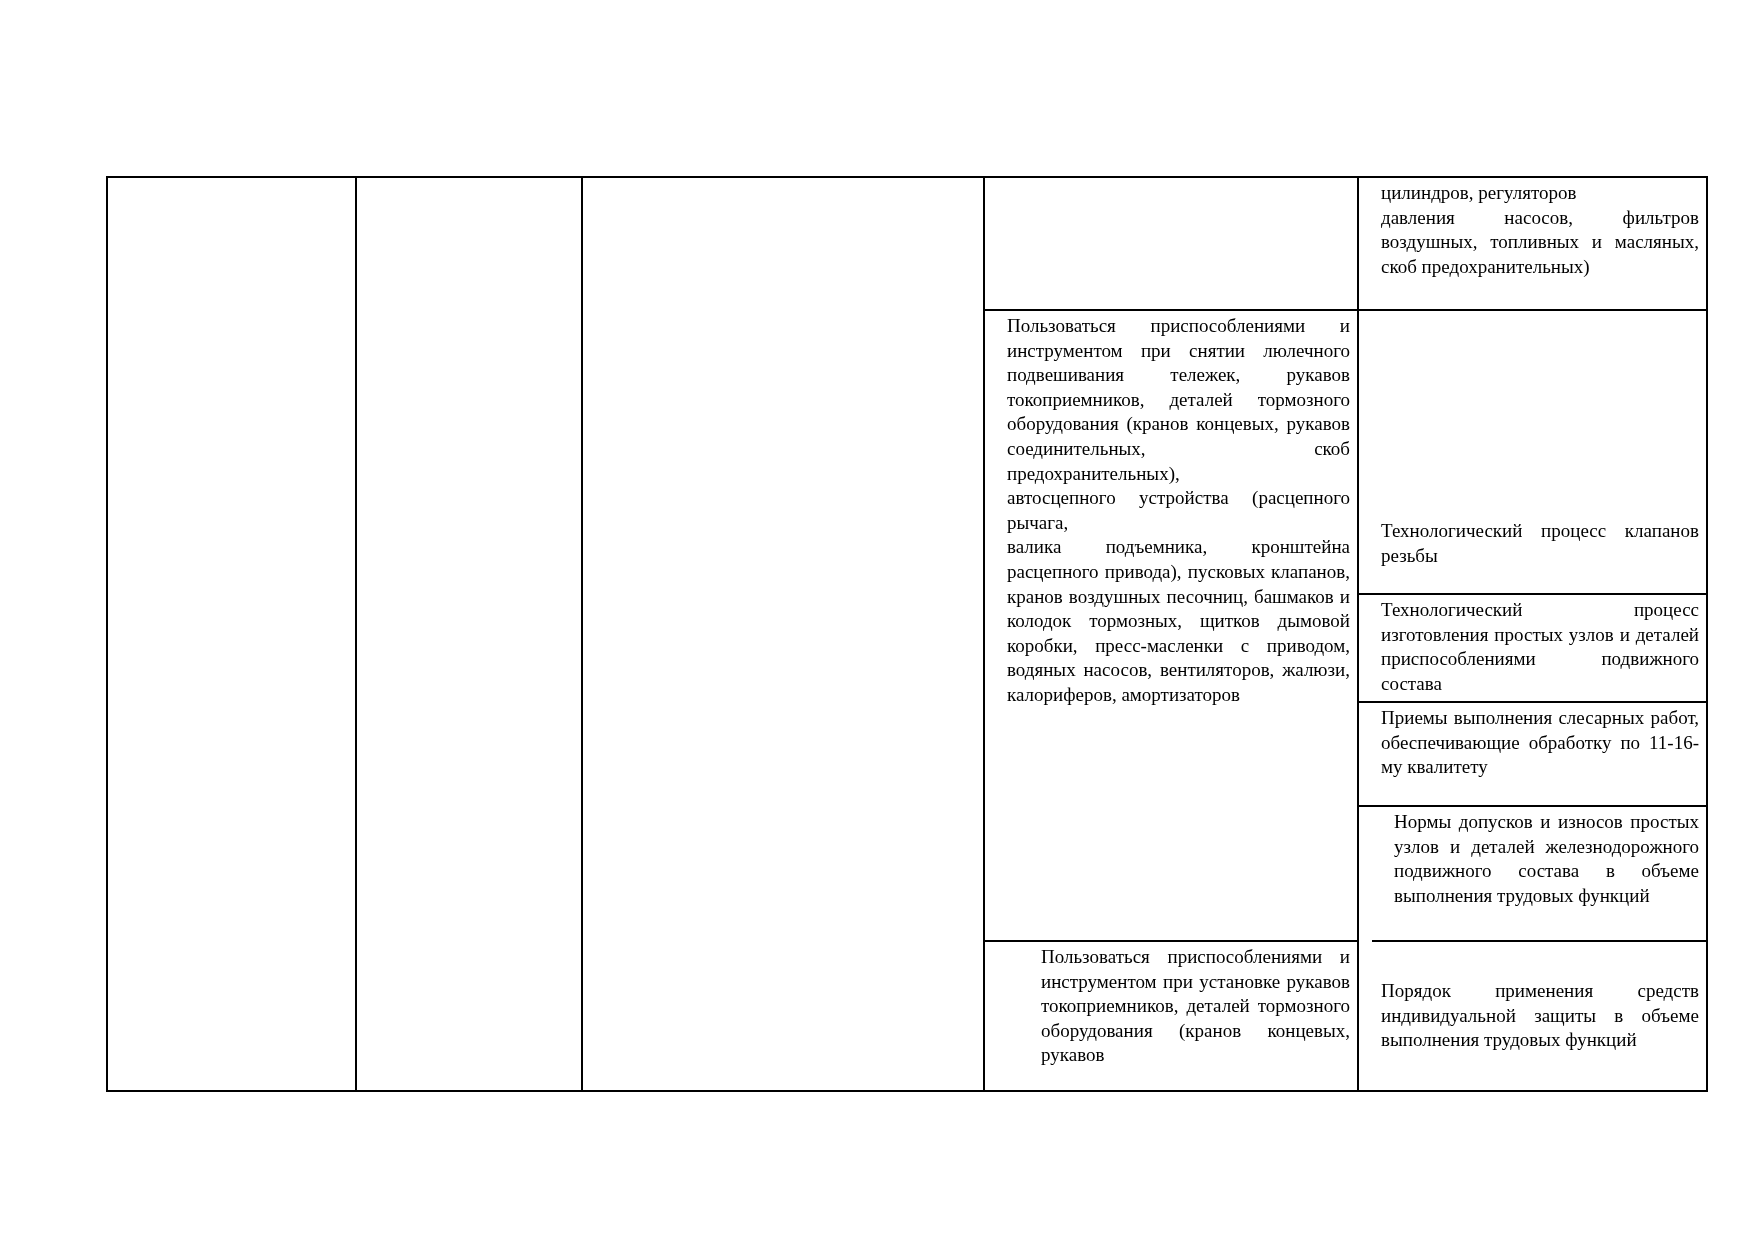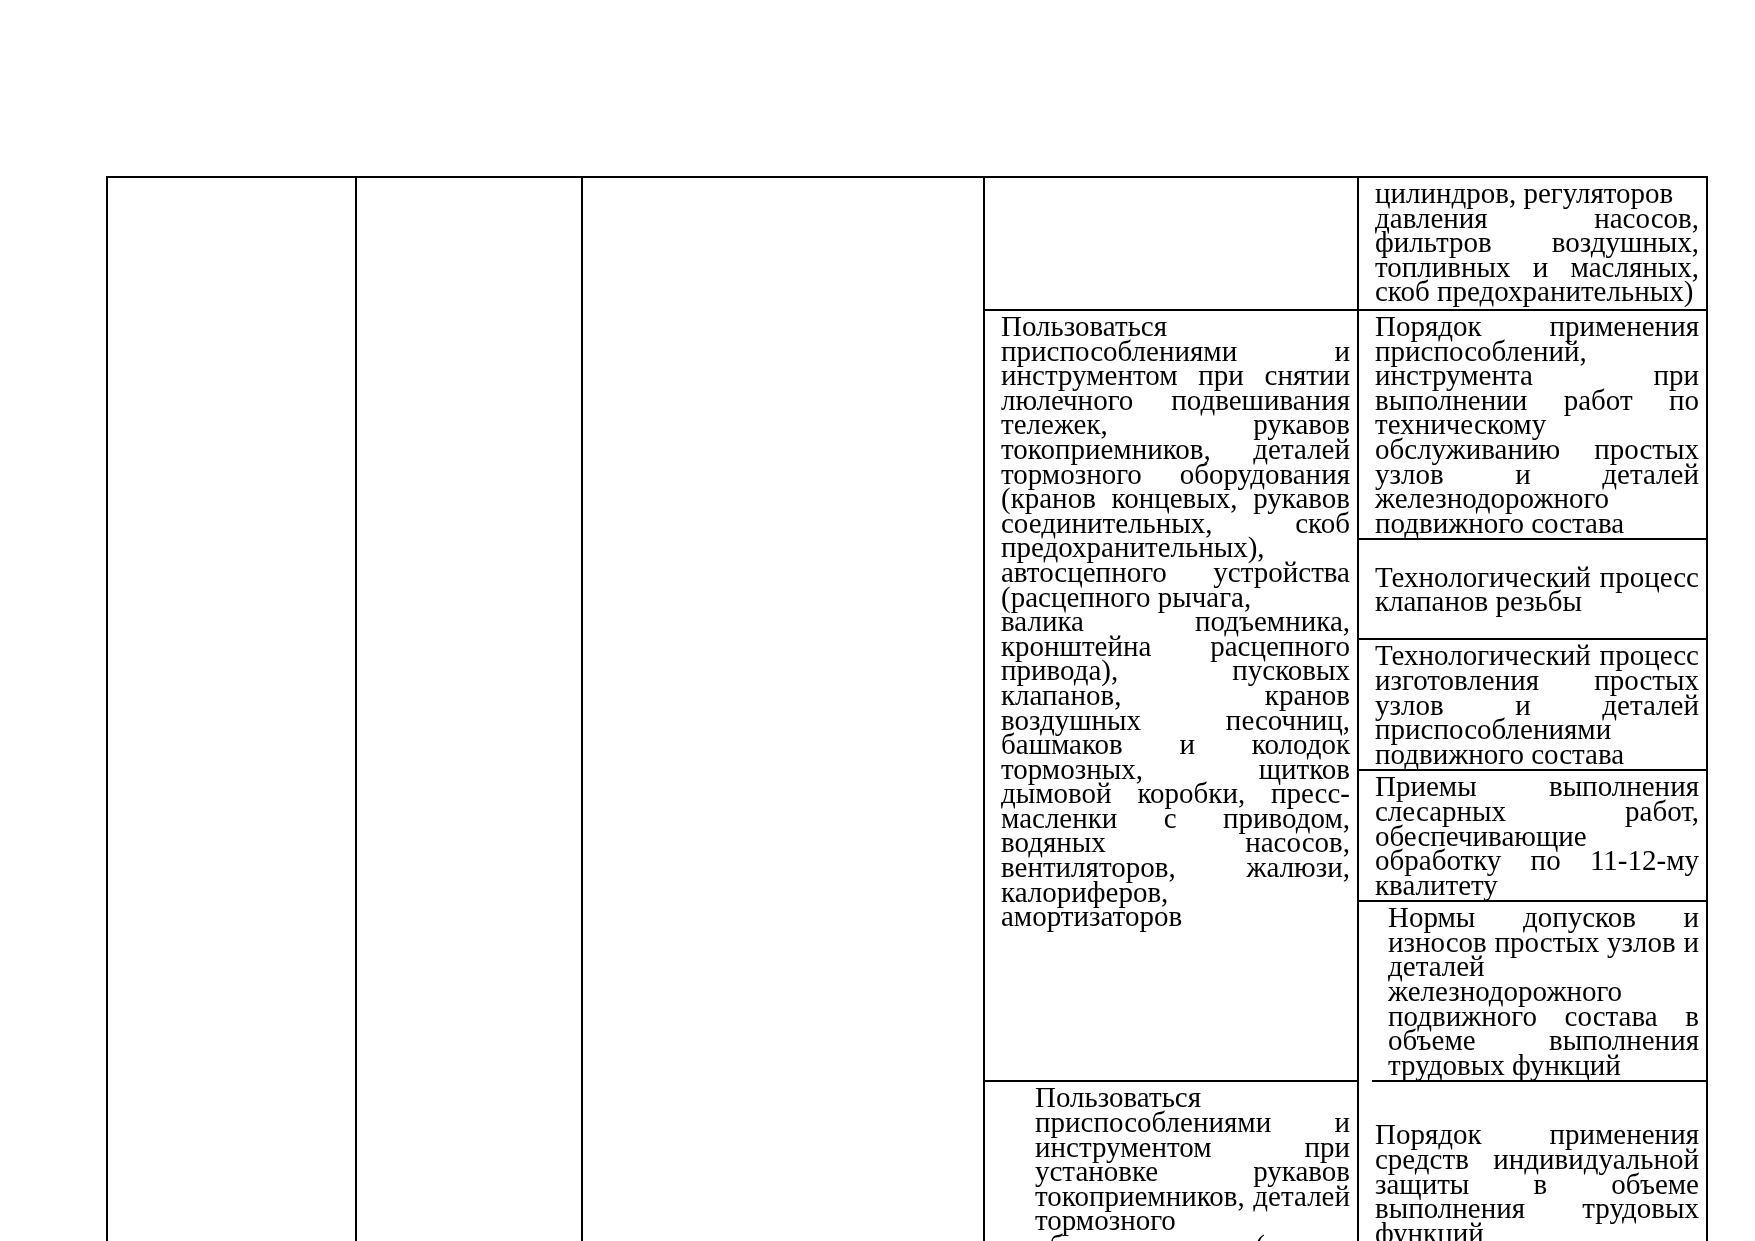--- a/index.html
+++ b/index.html
@@ -32,22 +32,22 @@
       minmax(184px, auto)
       minmax(100px, auto)
       minmax(108px, auto)
       minmax(104px, auto)
       minmax(135px, auto)
       minmax(148px, auto);
     background: #ffffff;
   }
   .cell {
     box-sizing: border-box;
-    padding: 3px 7px 3px 16px;
-    font-size: 29px;
+    padding: 3px 7px 3px 22px;
+    font-size: 19px;
     line-height: 24.6px;
     overflow: hidden;
     display: flex;
     flex-direction: column;
     justify-content: flex-start;
   }
   .cell.mid { justify-content: center; }
   .cell-text {
     width: 100%;
     white-space: pre-line;
@@ -100,34 +100,31 @@
 
     <div class="cell c4r7 br">
       <div class="cell-text justify-last">Пользоваться приспособлениями и инструментом при установке рукавов токоприемников, деталей тормозного оборудования (кранов концевых, рукавов</div>
     </div>
 
     <div class="cell c5r1 bb">
       <div class="cell-text">цилиндров, регуляторов
 давления насосов, фильтров воздушных, топливных и масляных, скоб предохранительных)</div>
     </div>
 
-    <div class="cell c5r2 bb">
-      <div class="cell-text">Порядок применения приспособлений, инструмента при выполнении работ по техническому обслуживанию простых узлов и деталей железнодорожного подвижного состава</div>
-    </div>
 
     <div class="cell c5r3 bb mid">
       <div class="cell-text">Технологический процесс клапанов резьбы</div>
     </div>
 
     <div class="cell c5r4 bb">
       <div class="cell-text">Технологический процесс изготовления простых узлов и деталей приспособлениями подвижного состава</div>
     </div>
 
     <div class="cell c5r5 bb">
-      <div class="cell-text">Приемы выполнения слесарных работ, обеспечивающие обработку по 11-12-му квалитету</div>
+      <div class="cell-text">Приемы выполнения слесарных работ, обеспечивающие обработку по 11-16-му квалитету</div>
     </div>
 
     <div class="cell c5r6 bb">
       <div class="cell-text">Нормы допусков и износов простых узлов и деталей железнодорожного подвижного состава в объеме выполнения трудовых функций</div>
     </div>
 
     <div class="cell c5r7 mid">
       <div class="cell-text">Порядок применения средств индивидуальной защиты в объеме выполнения трудовых функций</div>
     </div>
 

